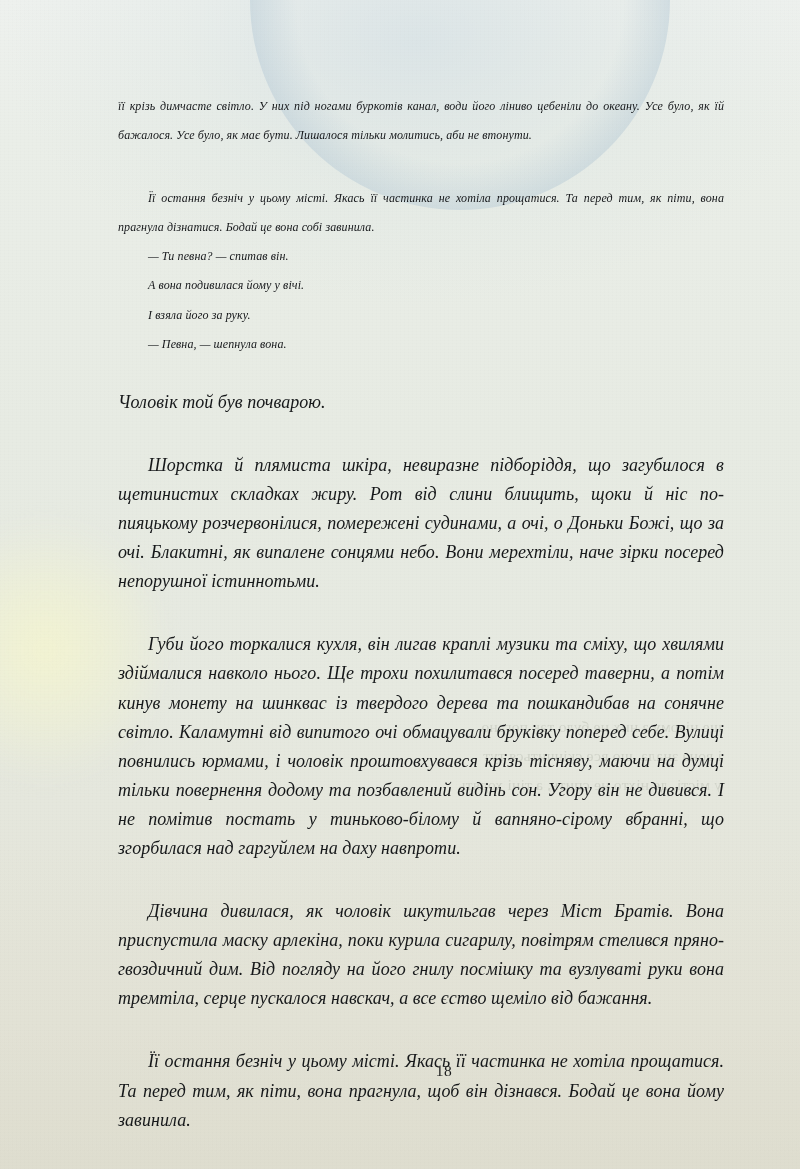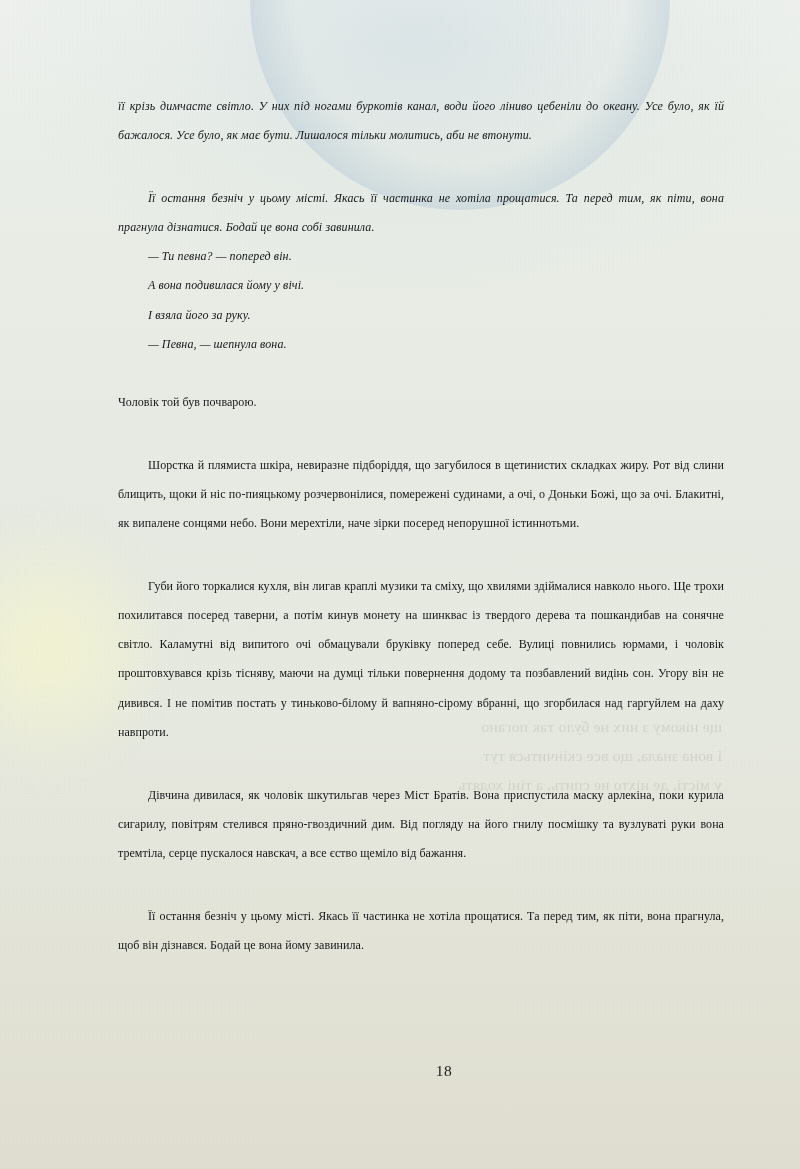--- a/index.html
+++ b/index.html
@@ -117,27 +117,28 @@
   .textblock {
     position: absolute;
     left: 118px;
     top: 92px;
     width: 606px;
   }
 
   p {
     margin: 0;
     color: #16181a;
-    font-size: 12px;
+    font-size: 18px;
     line-height: 29.1px;
     text-align: justify;
     text-align-last: left;
     -webkit-hyphens: none;
     hyphens: none;
     letter-spacing: 0.05px;
+    font-style: italic;
   }
 
   
   p.italic {
     font-style: italic;
     font-size: 12px;
     letter-spacing: 0.1px;
     color: #15171a;
   }
   p.indent {
@@ -179,21 +180,21 @@
   <div class="paper-grain"></div>
 
   <div class="showthrough">ще нікому з них не було так погано
 і вона знала, що все скінчиться тут
 у місті, де ніхто не спить, а тіні ходять</div>
 
   <div class="textblock">
 
     <p class="italic">її крізь димчасте світло. У них під ногами буркотів канал, води його ліниво цебеніли до океану. Усе було, як їй бажалося. Усе було, як має бути. Лишалося тільки молитись, аби не втонути.</p>
     <p class="italic indent">Її остання безніч у цьому місті. Якась її частинка не хотіла прощатися. Та перед тим, як піти, вона прагнула дізнатися. Бодай це вона собі завинила.</p>
-    <p class="italic dialogue">— Ти певна? — поперед він.</p>
+    <p class="italic dialogue">— Ти певна? — спитав він.</p>
     <p class="italic dialogue">А вона подивилася йому у вічі.</p>
     <p class="italic dialogue">І взяла його за руку.</p>
     <p class="italic dialogue">— Певна, — шепнула вона.</p>
 
     <div class="gap"></div>
 
     <p>Чоловік той був почварою.</p>
     <p class="indent">Шорстка й плямиста шкіра, невиразне підборіддя, що загубилося в щетинистих складках жиру. Рот від слини блищить, щоки й ніс по-пияцькому розчервонілися, помережені судинами, а очі, о Доньки Божі, що за очі. Блакитні, як випалене сонцями небо. Вони мерехтіли, наче зірки посеред непорушної істиннотьми.</p>
     <p class="indent">Губи його торкалися кухля, він лигав краплі музики та сміху, що хвилями здіймалися навколо нього. Ще трохи похилитався посеред таверни, а потім кинув монету на шинквас із твердого дерева та пошкандибав на сонячне світло. Каламутні від випитого очі обмацували бруківку поперед себе. Вулиці повнились юрмами, і чоловік проштовхувався крізь тісняву, маючи на думці тільки повернення додому та позбавлений видінь сон. Угору він не дивився. І не помітив постать у тиньково-білому й вапняно-сірому вбранні, що згорбилася над гаргуйлем на даху навпроти.</p>
     <p class="indent">Дівчина дивилася, як чоловік шкутильгав через Міст Братів. Вона приспустила маску арлекіна, поки курила сигарилу, повітрям стелився пряно-гвоздичний дим. Від погляду на його гнилу посмішку та вузлуваті руки вона тремтіла, серце пускалося навскач, а все єство щеміло від бажання.</p>

